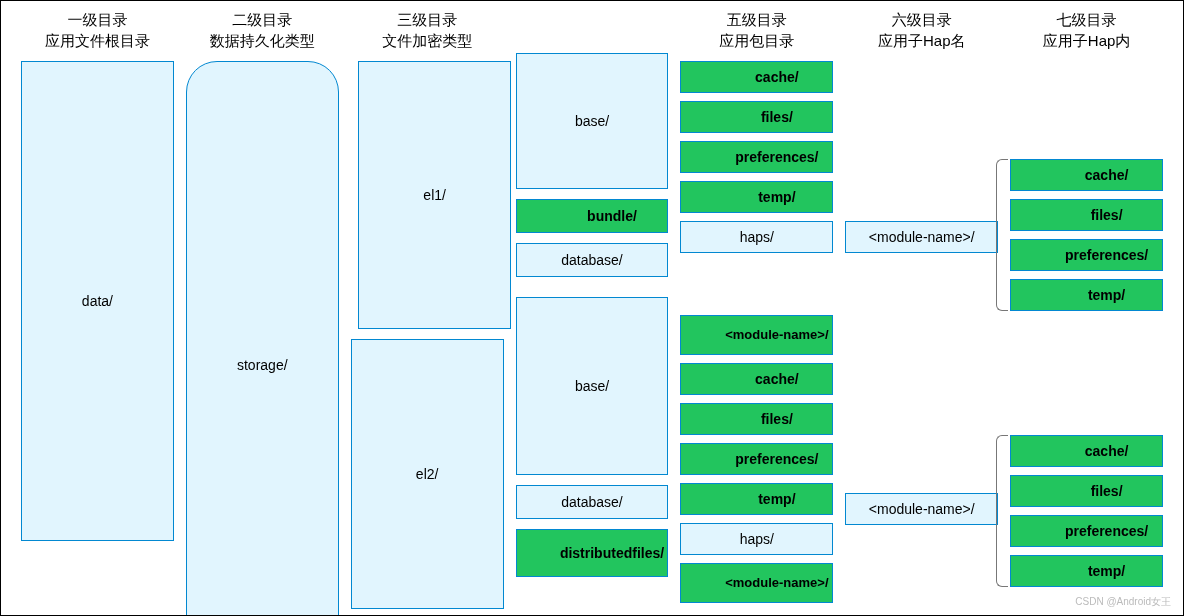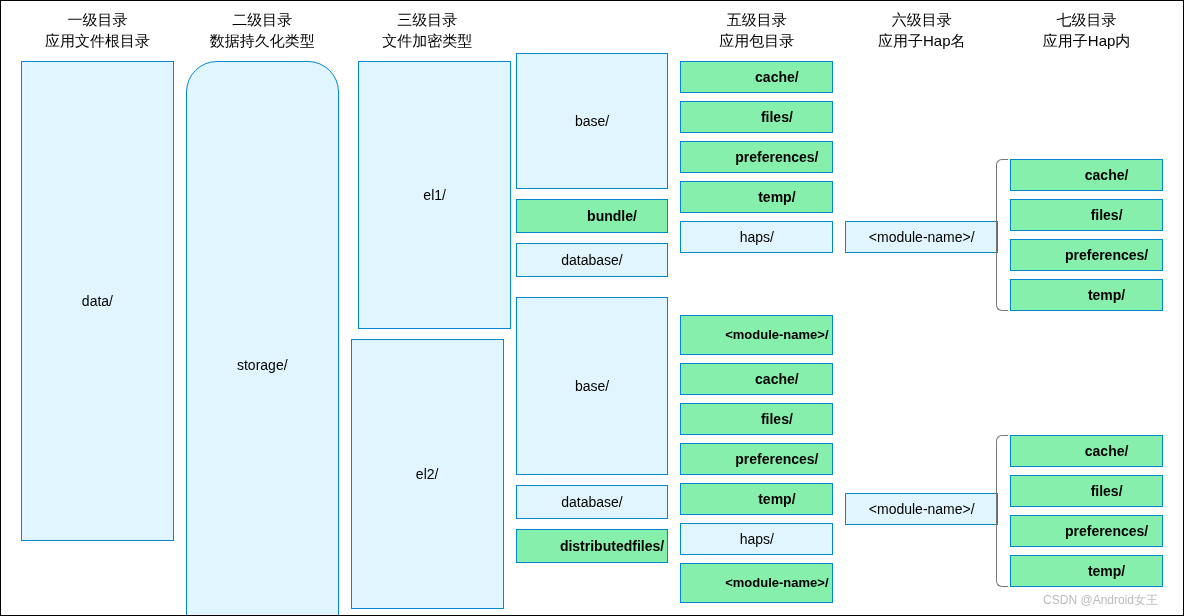--- a/index.html
+++ b/index.html
@@ -34,38 +34,38 @@
       border: 1.5px solid #0288d1;
       background: #e1f5fe;
       display: flex;
       align-items: center;
       justify-content: center;
       font-size: 14px;
       text-align: center;
       width: 100%;
     }
     .box-green {
-      background: #86efac;
+      background: #22c55e;
       font-weight: bold;
       padding-left: 40px;
     }
     
     .c1-box { height: 480px; }
     
     .c2-box { height: 608px; border-radius: 31px; }
     
     .c3-el1 { height: 268px; margin-bottom: 10px; margin-left: 15px; }
     .c3-el2 { height: 270px; }
     
     .c4-base1 { height: 136px; margin-bottom: 10px; }
     .c4-bundle { height: 34px; margin-bottom: 10px; }
     .c4-db1 { height: 34px; margin-bottom: 20px; }
     .c4-base2 { height: 178px; margin-bottom: 10px; }
     .c4-db2 { height: 34px; margin-bottom: 10px; }
-    .c4-dist { height: 34px; }
+    .c4-dist { height: 48px; }
     .c4-spacer-top { height: 44px; }
     
     .c5-item { height: 32px; margin-bottom: 8px; }
     .c5-item-double { height: 40px; margin-bottom: 8px; font-size: 13px; line-height: 1.1; }
     .c5-gap { height: 54px; }
     
     .c6-spacer1 { height: 160px; }
     .c6-module { height: 32px; margin-bottom: 8px; }
     .c6-spacer2 { height: 232px; }
     
@@ -78,23 +78,23 @@
       left: -14px;
       top: 0;
       width: 12px;
       border-left: 1.5px solid #777;
       border-top: 1.5px solid #777;
       border-bottom: 1.5px solid #777;
       border-radius: 6px 0 0 6px;
     }
     .watermark {
       position: absolute;
-      right: 25px;
+      right: 12px;
       bottom: 6px;
-      font-size: 12px;
+      font-size: 10px;
       color: #bbb;
     }
   </style>
 </head>
 <body>
 
 <div class="columns">
 
   <div class="col">
     <div class="col-header">

